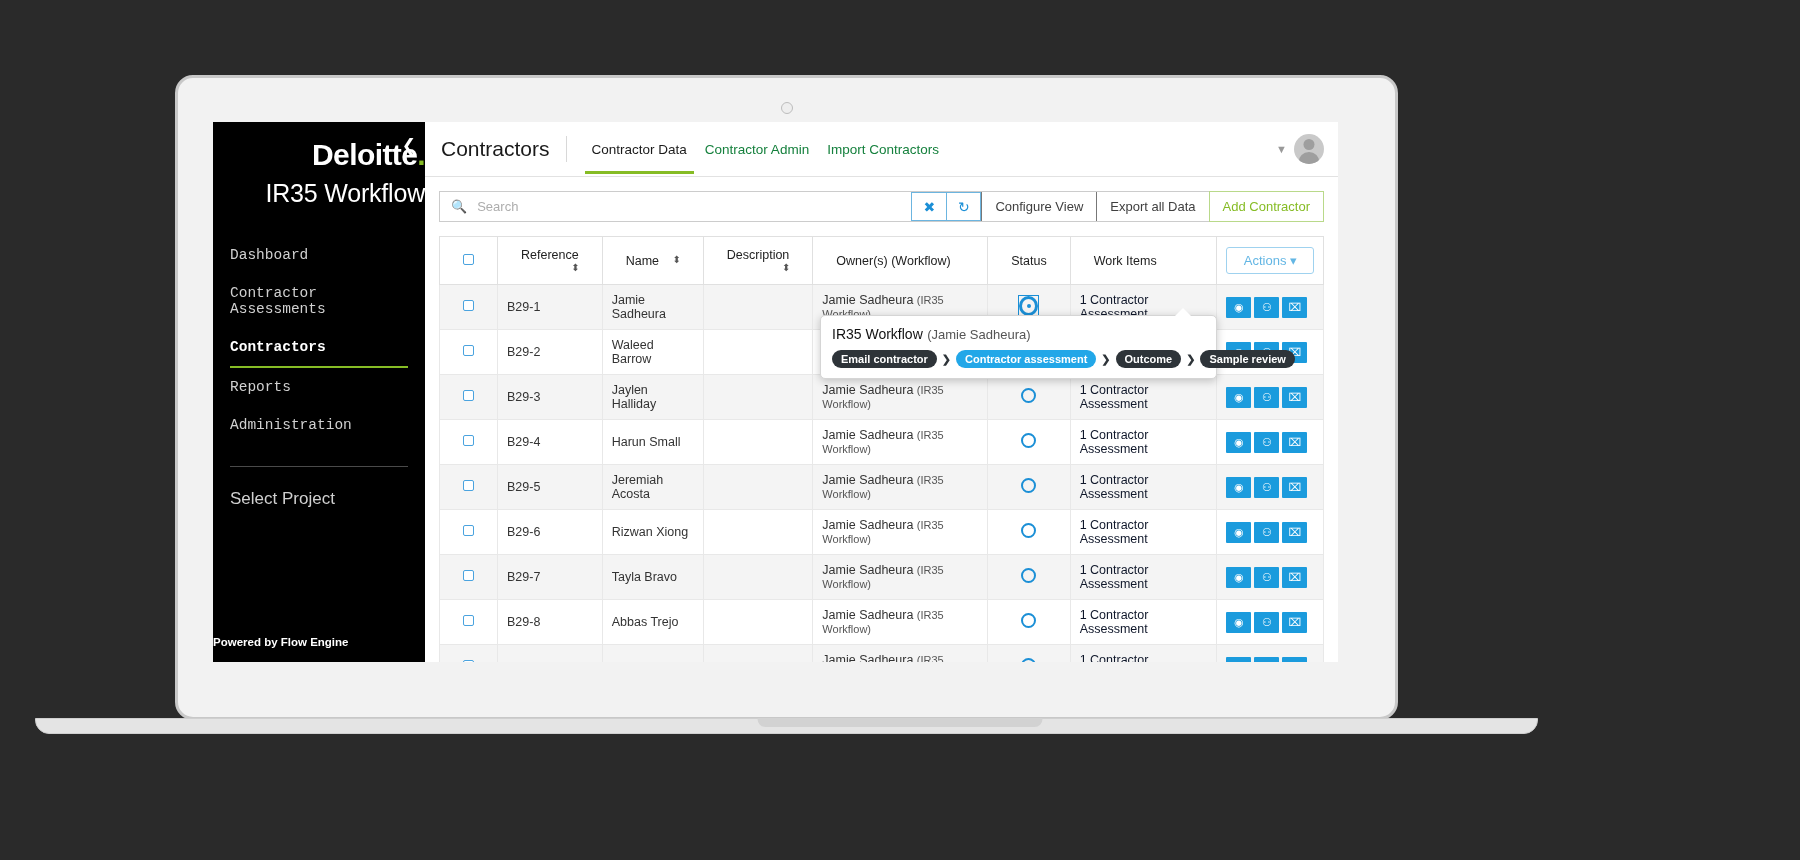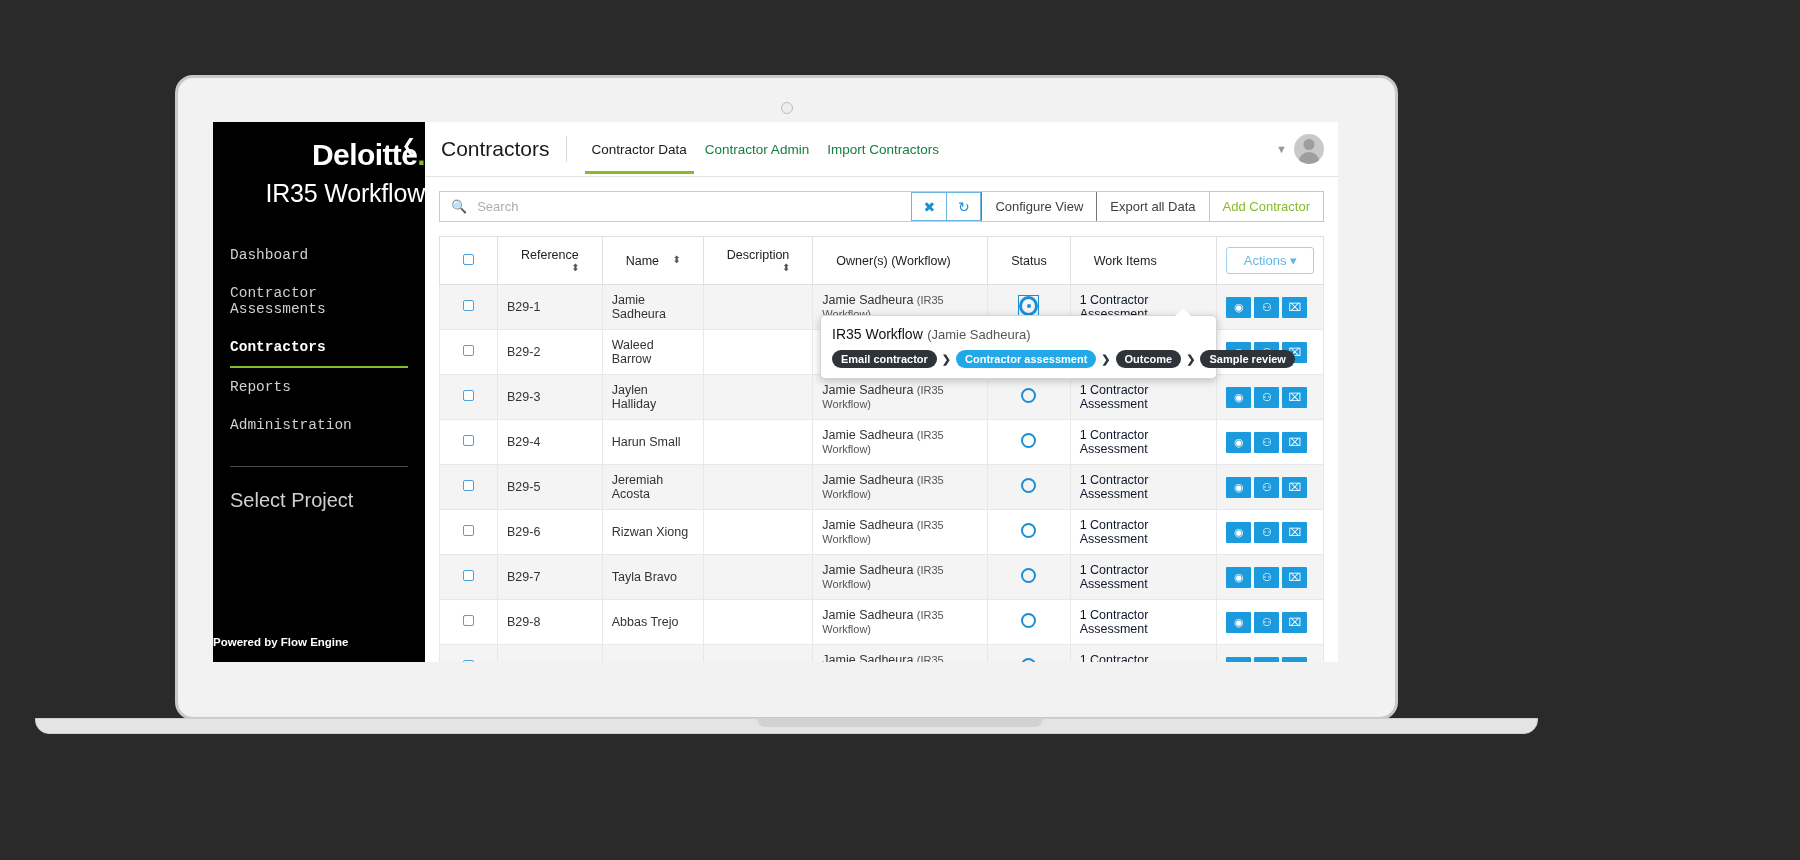--- a/index.html
+++ b/index.html
@@ -76,21 +76,21 @@
     padding: 11px 0; cursor: pointer; font-family: Liberation Mono, monospace;
   }
   .nav-item.active {
     color: #fff; font-weight: 600;
     border-bottom: 2.5px solid #86bc25;
   }
   #nav-divider {
     margin: 22px 0 0 0; height: 1px; background: #4a4a4a;
   }
   #select-project {
-    font-size: 20px; color: #d0d0d0;
+    font-size: 17px; color: #d0d0d0;
     padding: 22px 0 0 0; cursor: pointer;
   }
   #powered-by {
     margin-top: auto; 
     font-size: 11.5px; font-weight: bold; color: #fff;
     padding: 0 14px 14px 0;
   }
 
   
   #main { flex: 1; background: #fff; display: flex; flex-direction: column; min-width: 0; }

